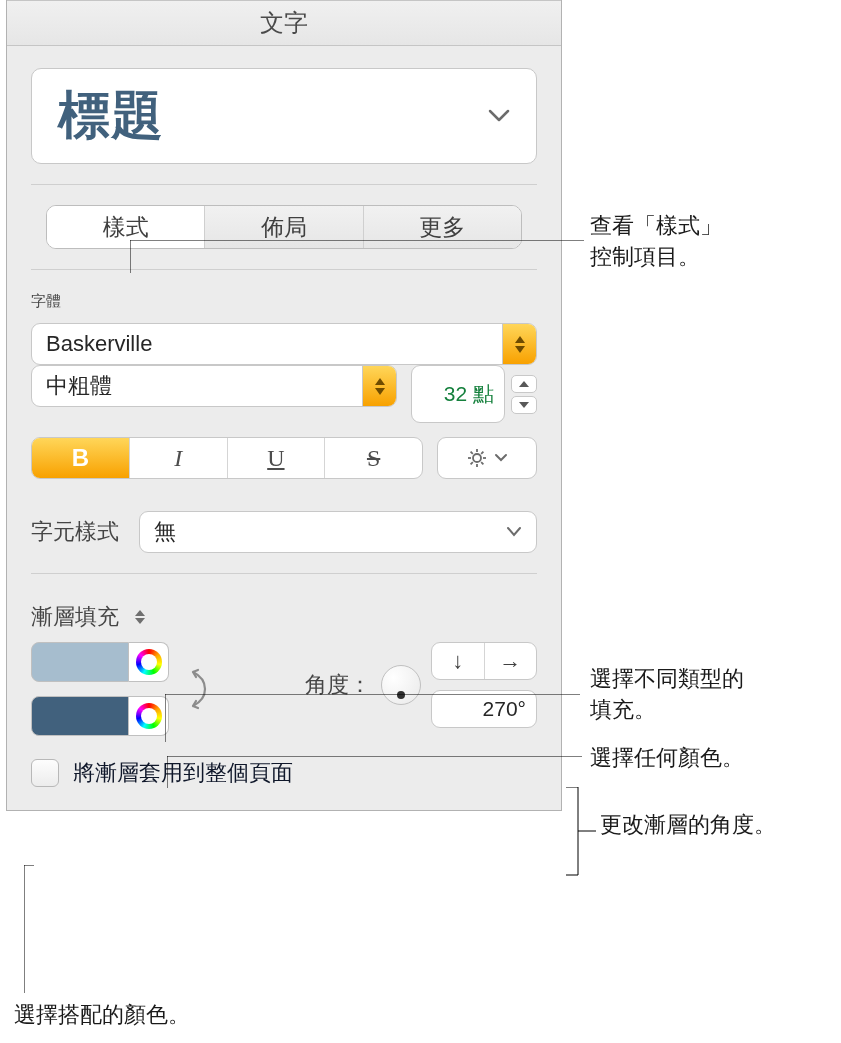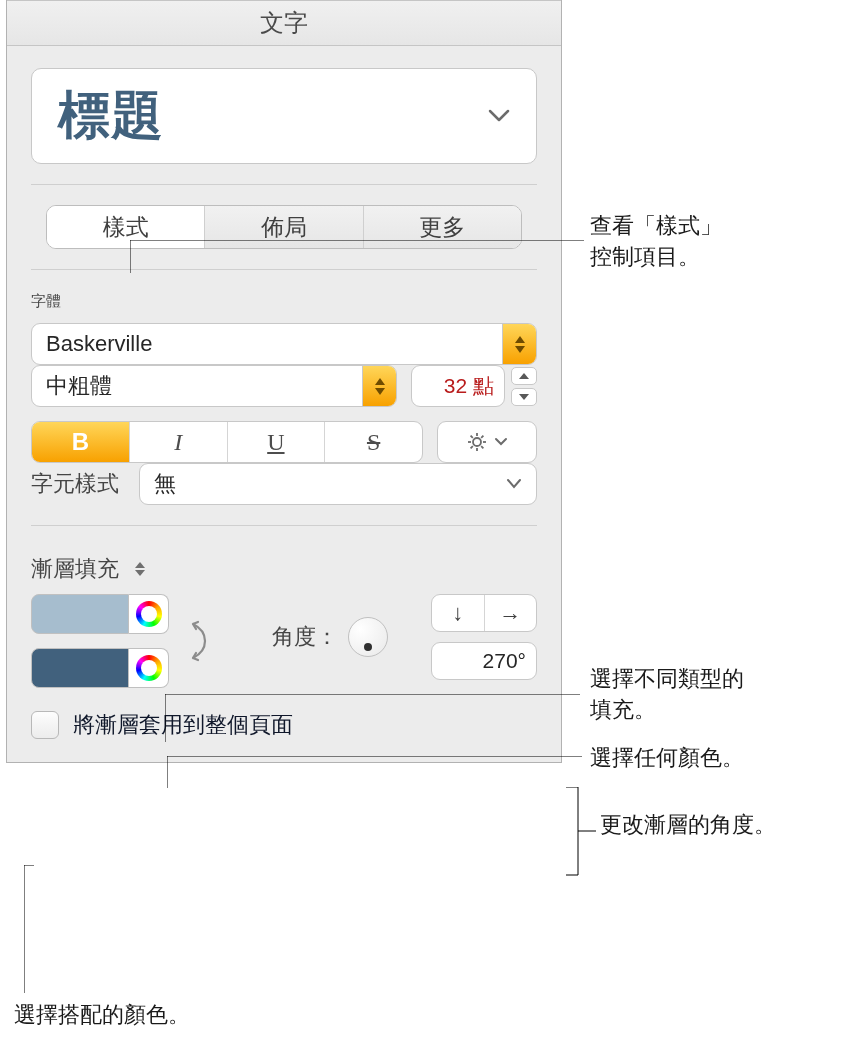--- a/index.html
+++ b/index.html
@@ -110,39 +110,39 @@
     justify-content: center;
     gap: 3px;
   }
   .dual-btn .tri-up { width:0;height:0;border-left:5px solid transparent;border-right:5px solid transparent;border-bottom:7px solid #6e4b00;}
   .dual-btn .tri-dn { width:0;height:0;border-left:5px solid transparent;border-right:5px solid transparent;border-top:7px solid #6e4b00;}
 
   .row2 { padding: 0 24px; margin-top: 0; display: flex; gap: 14px; align-items: stretch; }
   .weight { flex: 1; }
   .size-group { display: flex; align-items: stretch; gap: 6px; }
   .size-box {
-    width: 94px; height: 42px; background:#fff; border:1px solid #c8c8c8; border-radius:9px;
-    display:flex;align-items:center;justify-content:flex-end;padding-right:10px;font-size:21px;color:#b91c1c;
+    width: 94px; height: 58px; background:#fff; border:1px solid #c8c8c8; border-radius:9px;
+    display:flex;align-items:center;justify-content:flex-end;padding-right:10px;font-size:21px;color:#15803d;
   }
   .stepper { width: 26px; display:flex;flex-direction:column;gap:3px;justify-content:center;}
   .step-btn{height:18px;background:#fff;border:1px solid #c8c8c8;border-radius:5px;display:flex;align-items:center;justify-content:center;}
   .step-btn .tri-up{width:0;height:0;border-left:5px solid transparent;border-right:5px solid transparent;border-bottom:6px solid #585858;}
   .step-btn .tri-dn{width:0;height:0;border-left:5px solid transparent;border-right:5px solid transparent;border-top:6px solid #585858;}
 
   .row3 { padding: 0 24px; margin-top: 14px; display:flex; gap: 14px; align-items:stretch;}
   .fmt-group{flex:1;display:flex;border:1px solid #c8c8c8;border-radius:9px;overflow:hidden;height:42px;background:#fff;}
   .fmt{flex:1;display:flex;align-items:center;justify-content:center;font-size:24px;border-right:1px solid #d5d5d5;cursor:pointer;color:#4d4d4d;font-family:Georgia,serif;}
   .fmt:last-child{border-right:none;}
   .fmt.bold{background:linear-gradient(#ffd659,#f8a100);color:#fff;font-weight:700;font-family:-apple-system,sans-serif;}
   .fmt.ital{font-style:italic;}
   .fmt.ul{text-decoration:underline;}
   .fmt.st{text-decoration:line-through;}
   .more-btn{width:100px;height:42px;background:#fff;border:1px solid #c8c8c8;border-radius:9px;display:flex;align-items:center;justify-content:center;gap:6px;color:#6c6c6c;cursor:pointer;}
 
-  .char-row{padding:0 24px;margin-top:0;display:flex;align-items:center;gap:20px;}
+  .char-row{padding:0 24px;margin-top:32px;display:flex;align-items:center;gap:20px;}
   .char-label{font-size:22px;color:#454545;white-space:nowrap;}
   .char-select{flex:1;height:42px;background:#fff;border:1px solid #c8c8c8;border-radius:9px;display:flex;align-items:center;justify-content:space-between;padding:0 14px;font-size:22px;color:#262626;}
 
   .fill-row{padding:0 24px;margin-top:28px;display:flex;align-items:center;gap:16px;font-size:22px;color:#454545;position:relative;}
   .fill-chev{display:flex;flex-direction:column;gap:2px;align-items:center;}
   .fill-chev .su{width:0;height:0;border-left:5px solid transparent;border-right:5px solid transparent;border-bottom:6px solid #6f6f6f;}
   .fill-chev .sd{width:0;height:0;border-left:5px solid transparent;border-right:5px solid transparent;border-top:6px solid #6f6f6f;}
 
   .grad-controls{padding:10px 24px 0 24px;display:flex;align-items:flex-start;gap:14px;position:relative;}
   .swatches{display:flex;flex-direction:column;gap:14px;}
@@ -157,21 +157,21 @@
   .swap-icon{align-self:center;width:26px;height:50px;display:flex;align-items:center;justify-content:center;color:#8c8c8c;}
 
   .angle-block{flex:1;display:flex;flex-direction:column;align-items:center;gap:8px;}
   .angle-top{display:flex;align-items:center;gap:10px;width:100%;justify-content:flex-end;}
   .angle-label{font-size:22px;color:#454545;}
   .angle-dial{width:40px;height:40px;border-radius:50%;border:1px solid #c0c0c0;background:radial-gradient(circle at 30% 30%,#fff,#e9e9e9);display:flex;align-items:flex-end;justify-content:center;padding-bottom:5px;}
   .angle-dot{width:8px;height:8px;border-radius:50%;background:#303030;}
   .dir-btns{display:flex;border:1px solid #c8c8c8;border-radius:9px;overflow:hidden;height:38px;width:106px;background:#fff;}
   .dir-btn{flex:1;display:flex;align-items:center;justify-content:center;border-right:1px solid #d5d5d5;font-size:22px;color:#404040;cursor:pointer;}
   .dir-btn:last-child{border-right:none;}
-  .angle-input{width:106px;height:38px;background:#fff;border:1px solid #c8c8c8;border-radius:9px;display:flex;align-items:center;justify-content:flex-end;padding-right:10px;font-size:21px;color:#262626;margin-left:33px;}
+  .angle-input{width:106px;height:38px;background:#fff;border:1px solid #c8c8c8;border-radius:9px;display:flex;align-items:center;justify-content:flex-end;padding-right:10px;font-size:21px;color:#262626;}
 
   .angle-right{display:flex;flex-direction:column;align-items:flex-end;gap:10px;}
 
   .chk-row{padding:22px 24px 22px 24px;display:flex;align-items:center;gap:14px;font-size:22px;color:#0f172a;}
   .chk{width:28px;height:28px;border:1px solid #b8b8b8;border-radius:6px;background:linear-gradient(#fdfdfd,#ececec);}
 
   
   .callout{position:absolute;font-size:22px;color:#1a1a1a;line-height:1.4;}
 
 </style>

